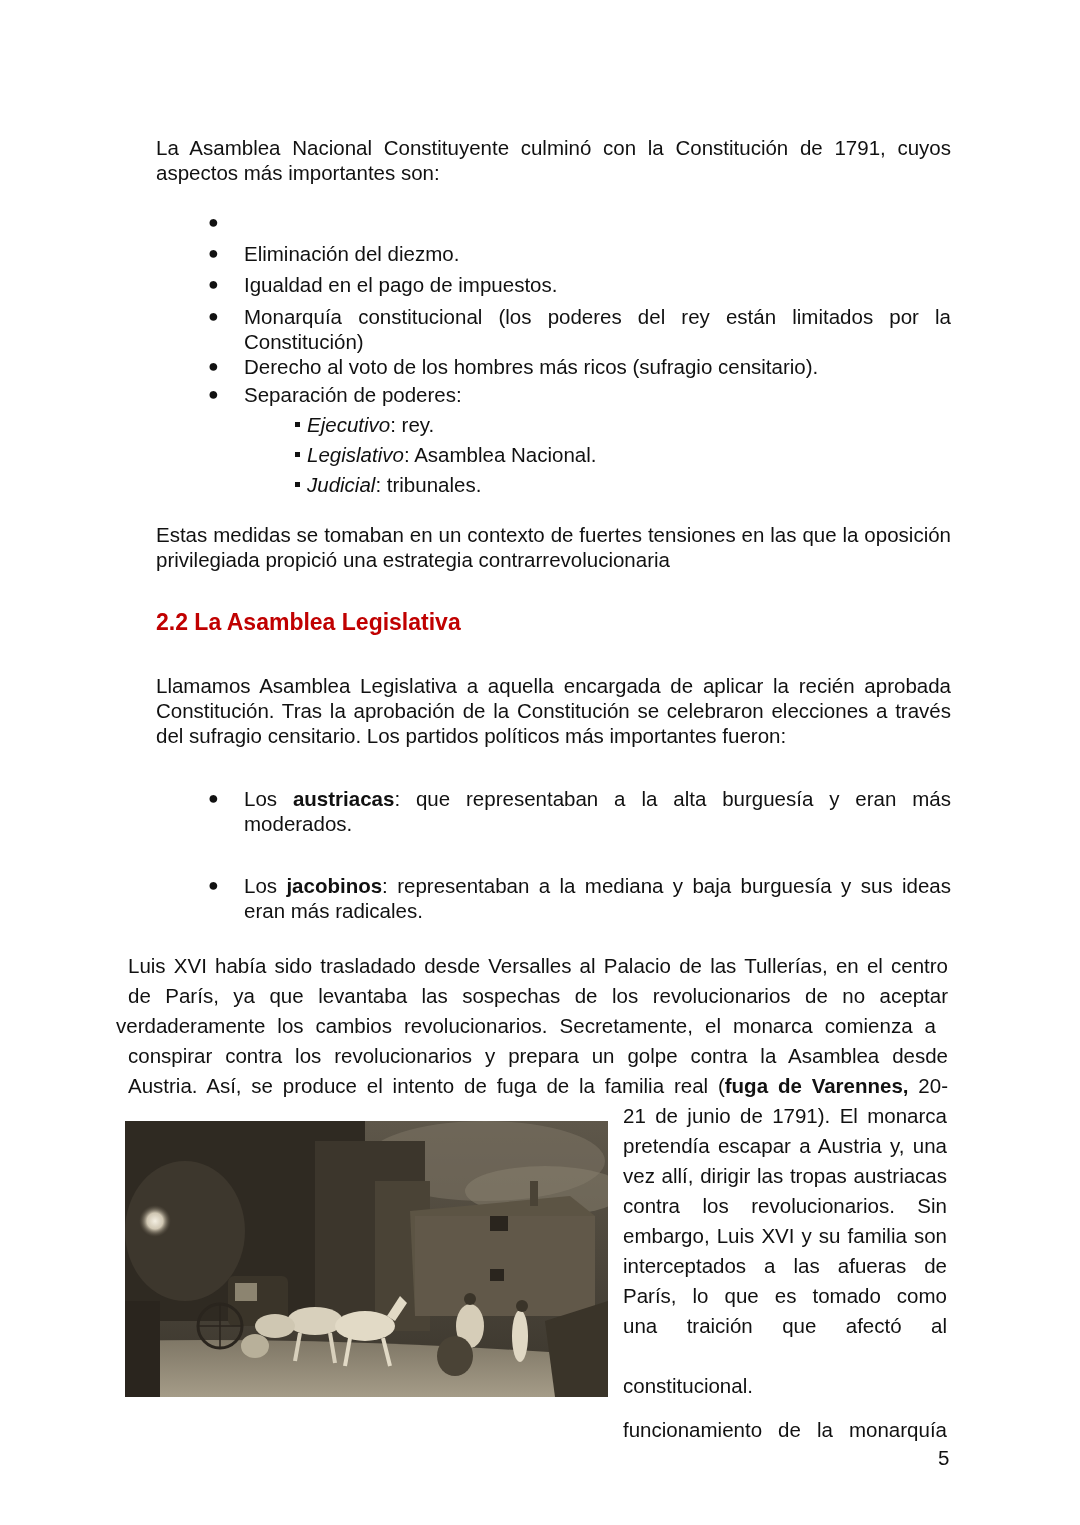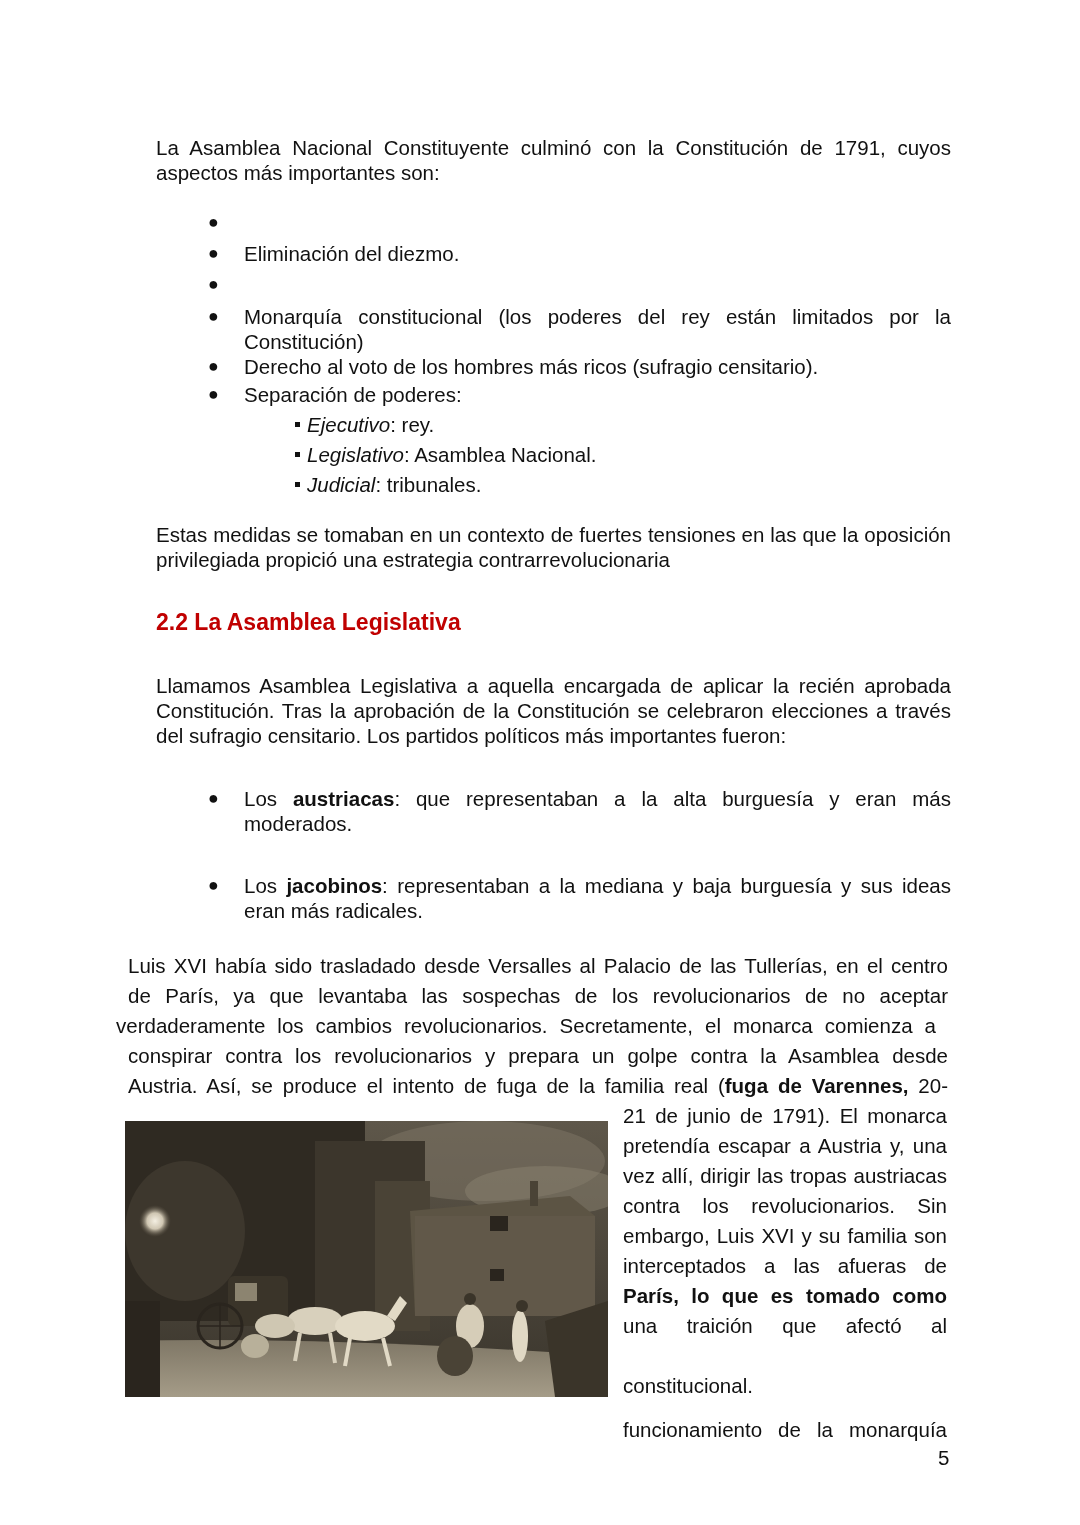--- a/index.html
+++ b/index.html
@@ -33,20 +33,21 @@
   <div>
     <div class="bul" style="left:244px; top:202px; width:707px;">
       <span class="dot">●</span>
     </div>
     <div class="bul" style="left:244px; top:233px; width:707px;">
       <span class="dot">●</span>
       <span>Eliminación del diezmo.</span>
     </div>
     <div class="bul" style="left:244px; top:264px; width:707px;">
       <span class="dot">●</span>
+      <span>Igualdad en el pago de impuestos.</span>
     </div>
     <div class="bul" style="left:244px; top:296px; width:707px; text-align:justify;">
       <span class="dot">●</span>
       <span>Monarquía constitucional (los poderes del rey están limitados por la Constitución)</span>
     </div>
     <div class="bul" style="left:244px; top:346px; width:707px;">
       <span class="dot">●</span>
       <span>Derecho al voto de los hombres más ricos (sufragio censitario).</span>
     </div>
     <div class="bul" style="left:244px; top:374px; width:707px;">
@@ -96,21 +97,21 @@
     <div class="p2 justify-all" style="left:128px; top:1063px; width:820px;">
       <span>Austria. Así, se produce el intento de fuga de la familia real (</span><b>fuga de Varennes,</b><span> 20-</span>
     </div>
 
     <div class="p2 justify-all" style="left:623px; top:1093px; width:324px;">21 de junio de 1791). El monarca</div>
     <div class="p2 justify-all" style="left:623px; top:1123px; width:324px;">pretendía escapar a Austria y, una</div>
     <div class="p2 justify-all" style="left:623px; top:1153px; width:324px;">vez allí, dirigir las tropas austriacas</div>
     <div class="p2 justify-all" style="left:623px; top:1183px; width:324px;">contra los revolucionarios. Sin</div>
     <div class="p2 justify-all" style="left:623px; top:1213px; width:324px;">embargo, Luis XVI y su familia son</div>
     <div class="p2 justify-all" style="left:623px; top:1243px; width:324px;">interceptados a las afueras de</div>
-    <div class="p2 justify-all" style="left:623px; top:1273px; width:324px;font-weight:bold;">París, lo que es tomado como</div>
+    <div class="p2 justify-all" style="left:623px; top:1273px; width:324px;">París, lo que es tomado como</div>
     <div class="p2 justify-all" style="left:623px; top:1303px; width:324px;">una traición que afectó al</div>
     <div class="p2 justify-all" style="left:623px; top:1407px; width:324px;">funcionamiento de la monarquía</div>
     <div class="p2" style="left:623px; top:1363px; width:324px;">constitucional.</div>
   </div>
 
   <div class="figure">
     <svg width="483" height="276" viewBox="0 0 483 276" xmlns="http://www.w3.org/2000/svg">
       <defs>
         <linearGradient id="sky" x1="0" y1="0" x2="0" y2="1">
           <stop offset="0" stop-color="#5e574a"></stop>

